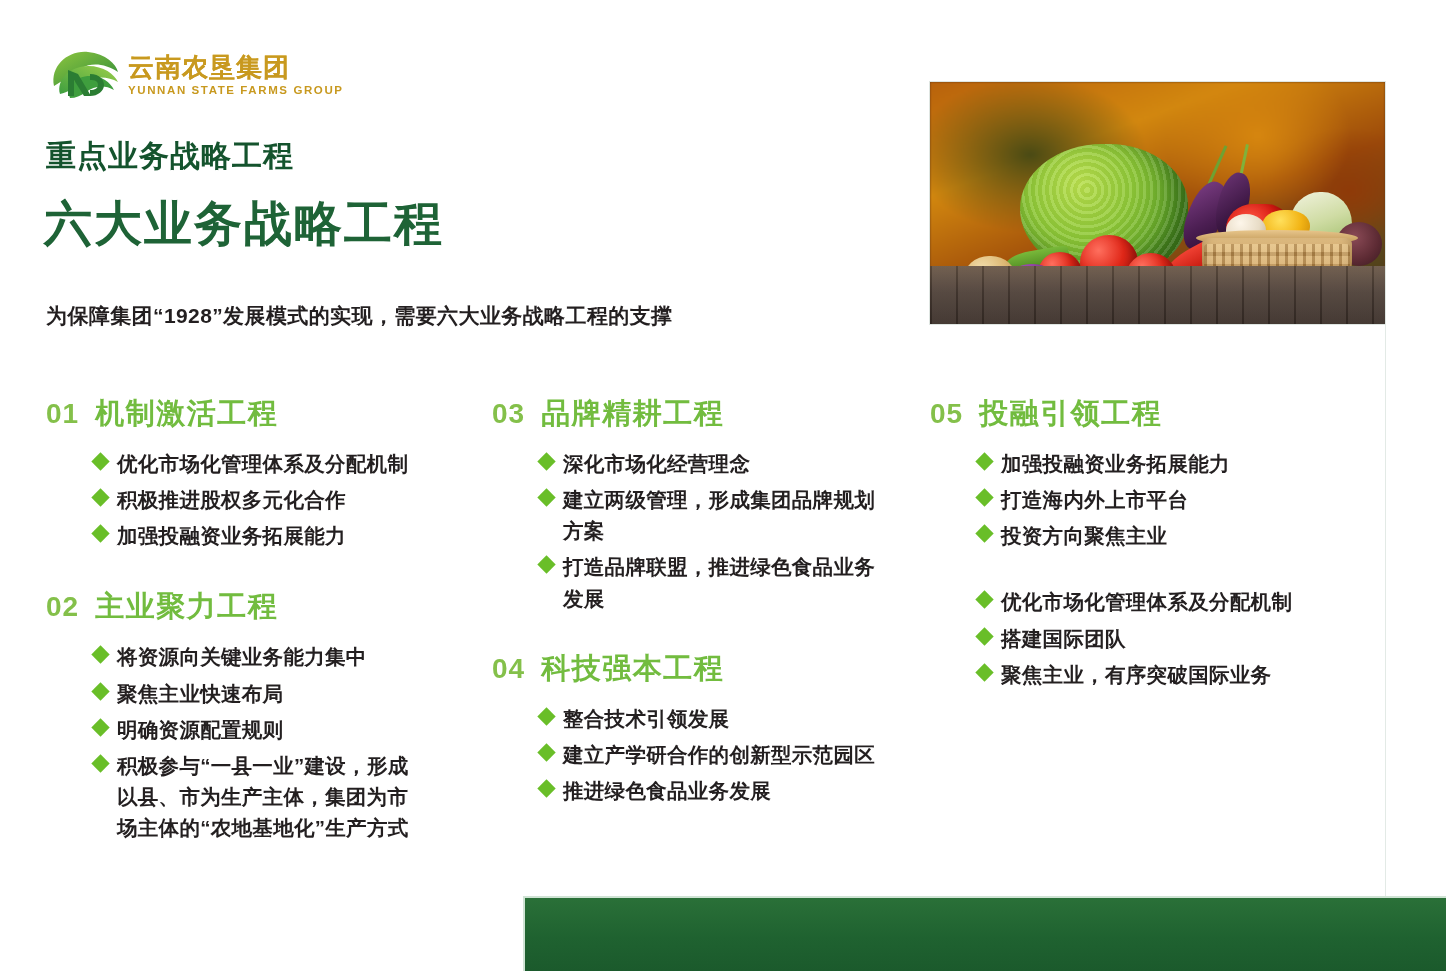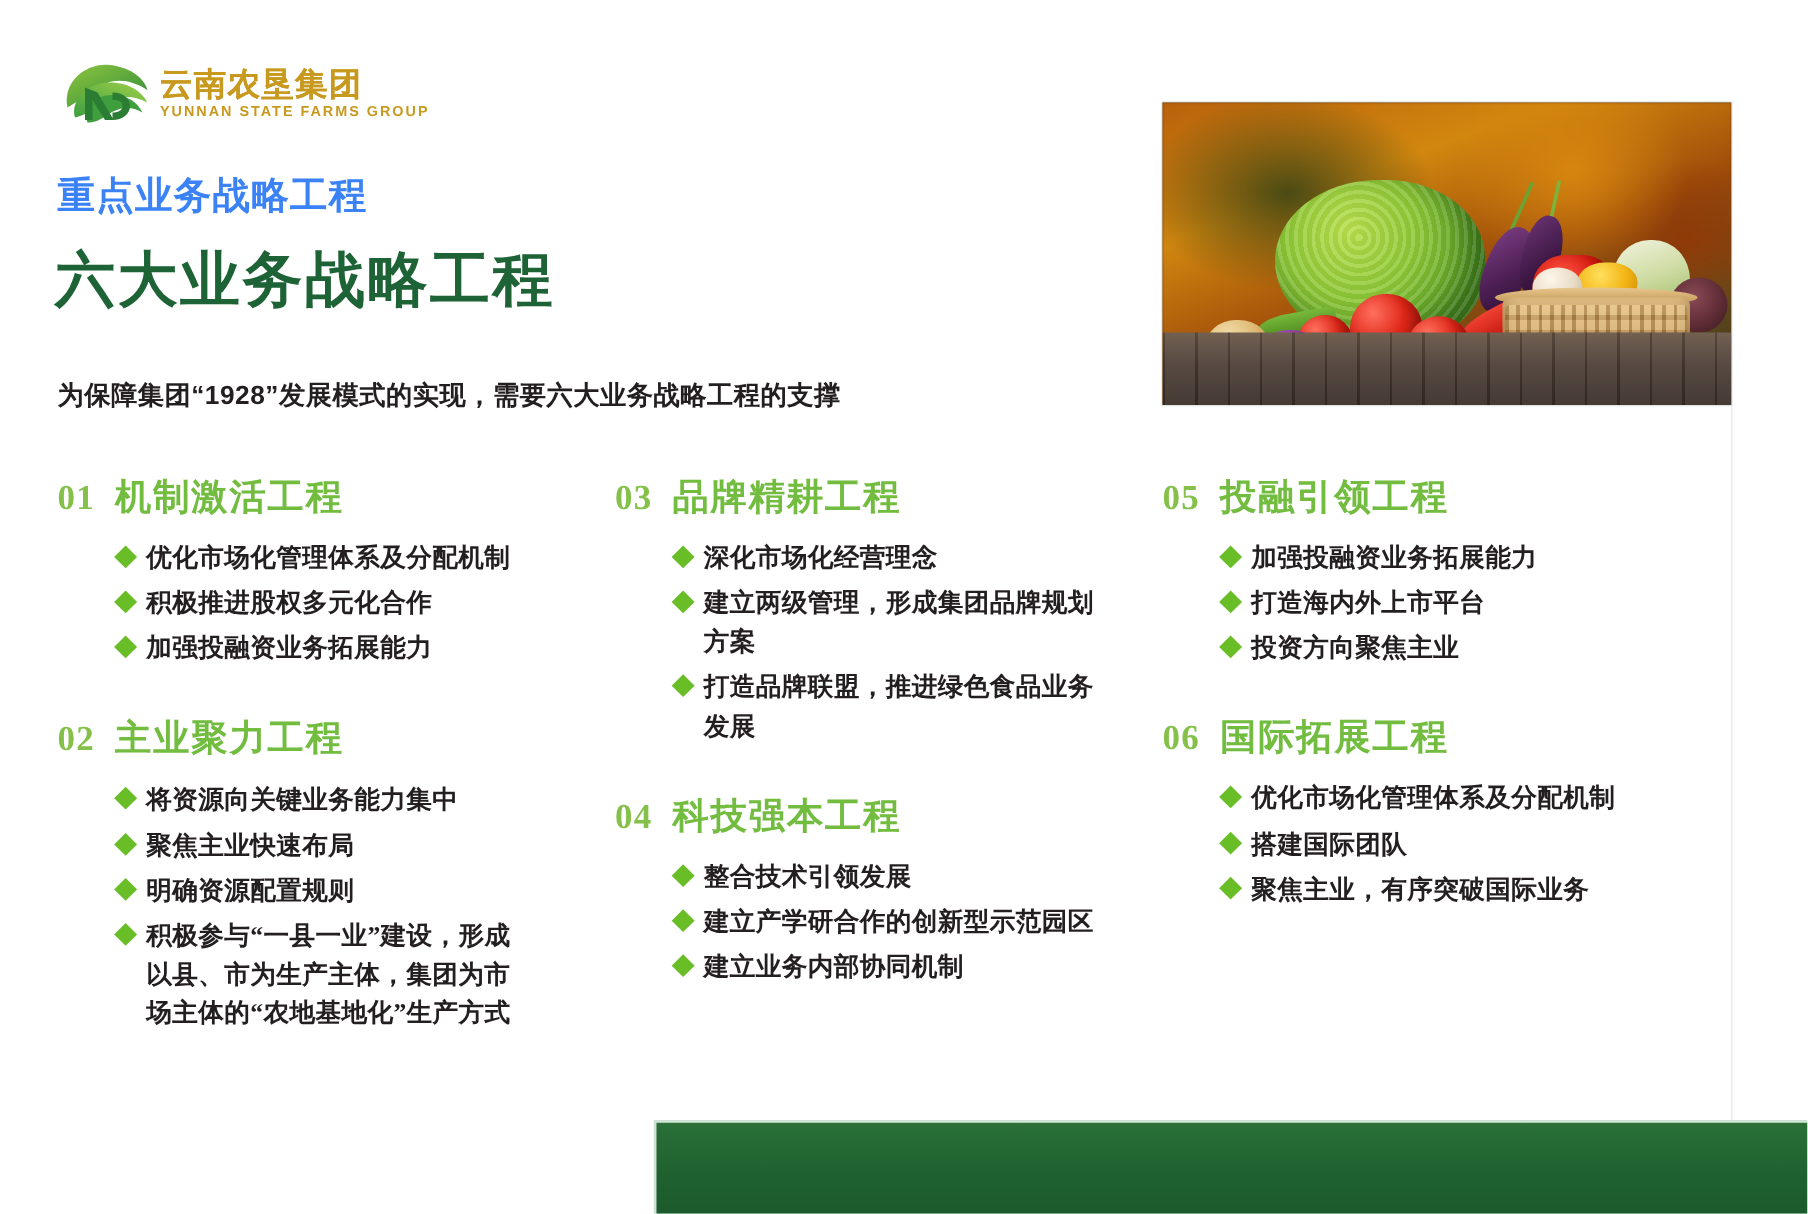--- a/index.html
+++ b/index.html
@@ -58,21 +58,21 @@
   }
 
   
   .eyebrow {
     position: absolute;
     left: 46px;
     top: 136px;
     font-size: 30px;
     font-weight: bold;
     letter-spacing: 1px;
-    color: #3b82f6;
+    color: #14532d;
   }
   .headline {
     position: absolute;
     left: 44px;
     top: 192px;
     font-size: 48px;
     font-weight: bold;
     letter-spacing: 2px;
     color: #1e6336;
   }
@@ -255,21 +255,21 @@
     background: #73a636;
   }
 
   
   .columns {
     position: absolute;
     left: 0;
     top: 378px;
     width: 1446px;
   }
-  .col { position: absolute; top: 0; font-family: Liberation Serif, serif; }
+  .col { position: absolute; top: 16px; }
   .col-1 { left: 46px; width: 430px; }
   .col-2 { left: 492px; width: 420px; }
   .col-3 { left: 930px; width: 430px; }
 
   .section { margin-bottom: 0; }
   .section-head {
     display: flex;
     align-items: baseline;
     gap: 16px;
     white-space: nowrap;
@@ -481,21 +481,21 @@
         <li class="bullet">
           <span class="bullet-mark"></span>
           <span class="bullet-text w-wide">整合技术引领发展</span>
         </li>
         <li class="bullet">
           <span class="bullet-mark"></span>
           <span class="bullet-text w-mid">建立产学研合作的创新型示范园区</span>
         </li>
         <li class="bullet">
           <span class="bullet-mark"></span>
-          <span class="bullet-text w-wide">建立业务内部协同机制</span>
+          <span class="bullet-text w-wide">推进绿色食品业务发展</span>
         </li>
       </ul>
     </div>
   </div>
 
   <div class="col col-3">
     <div class="section">
       <div class="section-head">
         <span class="section-num">05</span>
         <span class="section-title">投融引领工程</span>
@@ -510,24 +510,20 @@
           <span class="bullet-text w-wide">打造海内外上市平台</span>
         </li>
         <li class="bullet">
           <span class="bullet-mark"></span>
           <span class="bullet-text w-wide">投资方向聚焦主业</span>
         </li>
       </ul>
     </div>
 
     <div class="section" style="margin-top:35px;">
-      <div class="section-head">
-        <span class="section-num">06</span>
-        <span class="section-title">国际拓展工程</span>
-      </div>
       <ul class="bullets">
         <li class="bullet">
           <span class="bullet-mark"></span>
           <span class="bullet-text w-wide">优化市场化管理体系及分配机制</span>
         </li>
         <li class="bullet">
           <span class="bullet-mark"></span>
           <span class="bullet-text w-wide">搭建国际团队</span>
         </li>
         <li class="bullet">

